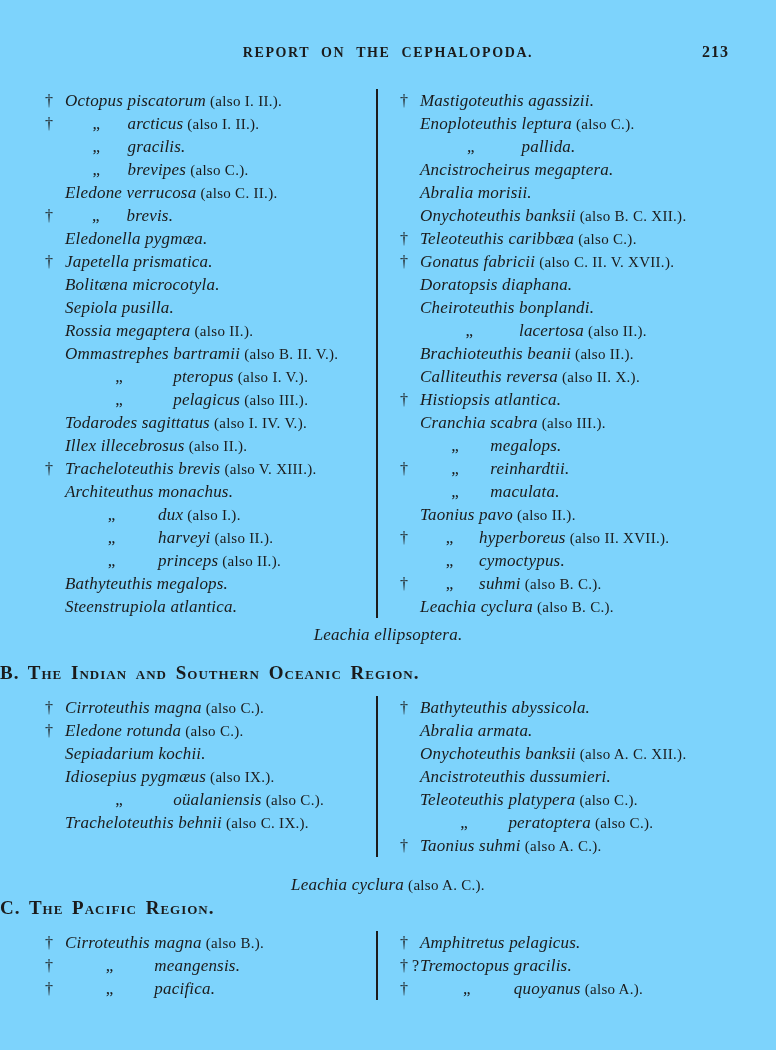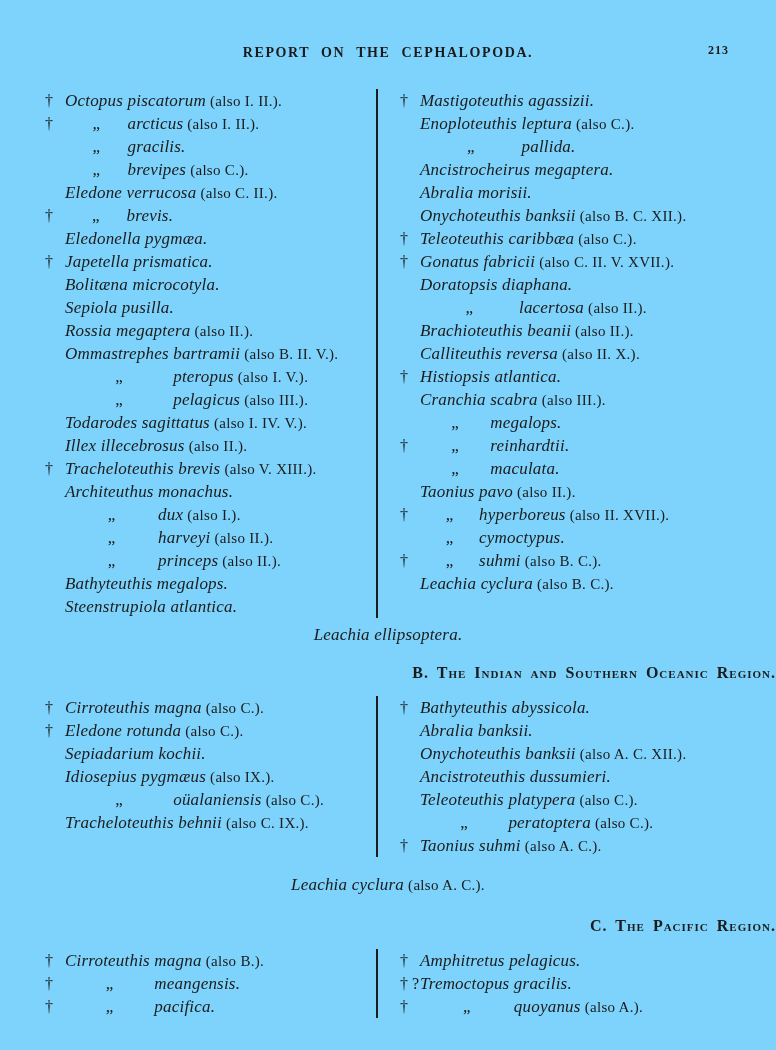--- a/index.html
+++ b/index.html
@@ -15,21 +15,21 @@
 
   
   .header { position:relative; padding-top:45px; height:20px; }
   .title {
     text-align:center;
     font-size:14px; font-weight:bold;
     letter-spacing:1.6px; word-spacing:6px;
   }
   .page-num {
     position:absolute; top:43px; right:47px;
-    font-size:12px; font-weight:bold; letter-spacing:1px;
+    font-size:16px; font-weight:bold; letter-spacing:1px;
   }
 
   
   .cols { display:flex; align-items:stretch; }
   .col { box-sizing:border-box; }
   .col-left  { flex:0 0 376px; padding-left:45px; }
   .divider   { flex:0 0 2px; background:#1c1c1c; }
   .col-right { flex:1; padding-left:22px; padding-right:16px; }
 
   .entry {
@@ -44,36 +44,36 @@
   .ditto-wrap { position:relative; display:inline-block; }
   .ghost      { visibility:hidden; }
   .ditto-mark {
     position:absolute; left:50%; top:0;
     transform:translateX(-50%);
     font-style:normal; font-size:17px;
   }
 
   
   .section-heading {
-    text-align:right;
+    text-align:left;
     font-variant:small-caps;
     font-weight:bold;
-    font-size:16px;
+    font-size:19px;
     letter-spacing:1px; word-spacing:3px;
     line-height:23px;
   }
   .centered-row { display:flex; justify-content:center; }
 
   
   .sec-a .cols { margin-top:24px; }
   .centered-a  { margin-top:5px; }
   .sec-b .section-heading { margin-top:15px; }
   .sec-b .cols { margin-top:12px; }
   .centered-b  { margin-top:16px; }
-  .sec-c .section-heading { margin-top:18px; }
+  .sec-c .section-heading { margin-top:0; }
   .sec-c .cols { margin-top:12px; }
 </style>
 </head>
 <body>
 
 <div class="page">
 
   <div class="header">
     <div class="title">REPORT ON THE CEPHALOPODA.</div>
     <div class="page-num">213</div>
@@ -208,20 +208,24 @@
           <div class="entry">
             <span class="dagger">†</span>
             <span class="body"><span class="genus">Gonatus&nbsp;</span><span class="species">fabricii</span><span class="ref"> (also C. II. V. XVII.).</span></span>
           </div>
           <div class="entry">
             <span class="dagger"></span>
             <span class="body"><span class="genus">Doratopsis&nbsp;</span><span class="species">diaphana.</span></span>
           </div>
           <div class="entry">
             <span class="dagger"></span>
+            <span class="body"><span class="genus">Cheiroteuthis&nbsp;</span><span class="species">bonplandi.</span></span>
+          </div>
+          <div class="entry">
+            <span class="dagger"></span>
             <span class="body"><span class="ditto-wrap"><span class="ghost">Cheiroteuthis&nbsp;</span><span class="ditto-mark">„</span></span><span class="species">lacertosa</span><span class="ref"> (also II.).</span></span>
           </div>
           <div class="entry">
             <span class="dagger"></span>
             <span class="body"><span class="genus">Brachioteuthis&nbsp;</span><span class="species">beanii</span><span class="ref"> (also II.).</span></span>
           </div>
           <div class="entry">
             <span class="dagger"></span>
             <span class="body"><span class="genus">Calliteuthis&nbsp;</span><span class="species">reversa</span><span class="ref"> (also II. X.).</span></span>
           </div>
@@ -304,21 +308,21 @@
           </div>
         </div>
       <div class="divider"></div>
       <div class="col col-right">
           <div class="entry">
             <span class="dagger">†</span>
             <span class="body"><span class="genus">Bathyteuthis&nbsp;</span><span class="species">abyssicola.</span></span>
           </div>
           <div class="entry">
             <span class="dagger"></span>
-            <span class="body"><span class="genus">Abralia&nbsp;</span><span class="species">banksii.</span></span>
+            <span class="body"><span class="genus">Abralia&nbsp;</span><span class="species">armata.</span></span>
           </div>
           <div class="entry">
             <span class="dagger"></span>
             <span class="body"><span class="genus">Onychoteuthis&nbsp;</span><span class="species">banksii</span><span class="ref"> (also A. C. XII.).</span></span>
           </div>
           <div class="entry">
             <span class="dagger"></span>
             <span class="body"><span class="genus">Ancistroteuthis&nbsp;</span><span class="species">dussumieri.</span></span>
           </div>
           <div class="entry">

